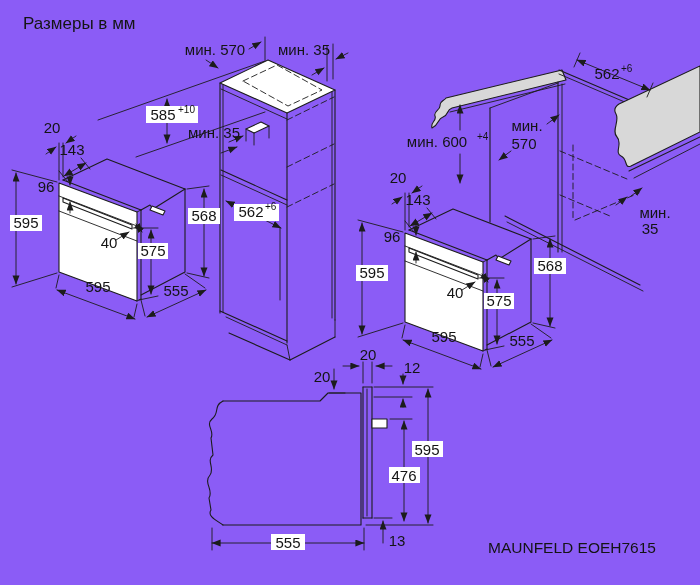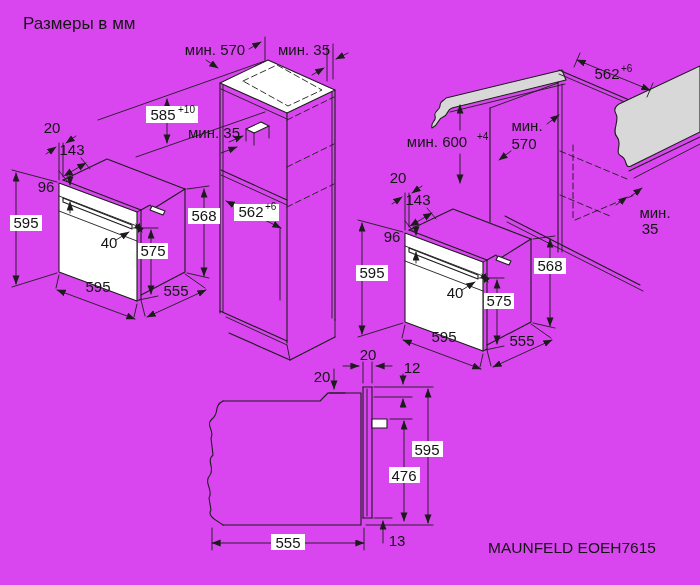--- a/index.html
+++ b/index.html
@@ -1,16 +1,16 @@
 <!DOCTYPE html>
 <html><head>
 <meta charset="utf-8">
 <style>
   html,body{margin:0;padding:0;background:#fff;}
-  #stage{position:relative;width:700px;height:585px;background:#d946ef;overflow:hidden;
+  #stage{position:relative;width:700px;height:585px;background:#8b5cf6;overflow:hidden;
          font-family:"Liberation Sans", sans-serif;}
   svg{position:absolute;left:0;top:0;}
   .ln{stroke:#1c1c1c;stroke-width:1.1;fill:none;stroke-linejoin:round;stroke-linecap:round;}
   .thin{stroke-width:0.9;}
   .dsh{stroke-dasharray:6 3.5;}
   .fw{fill:#ffffff;}
   .gry{fill:#d8d8d8;}
   .wbg{fill:#ffffff;stroke:none;}
   text{font-family:"Liberation Sans", sans-serif;font-size:15px;fill:#141414;}
   .sup{font-size:10px;}

